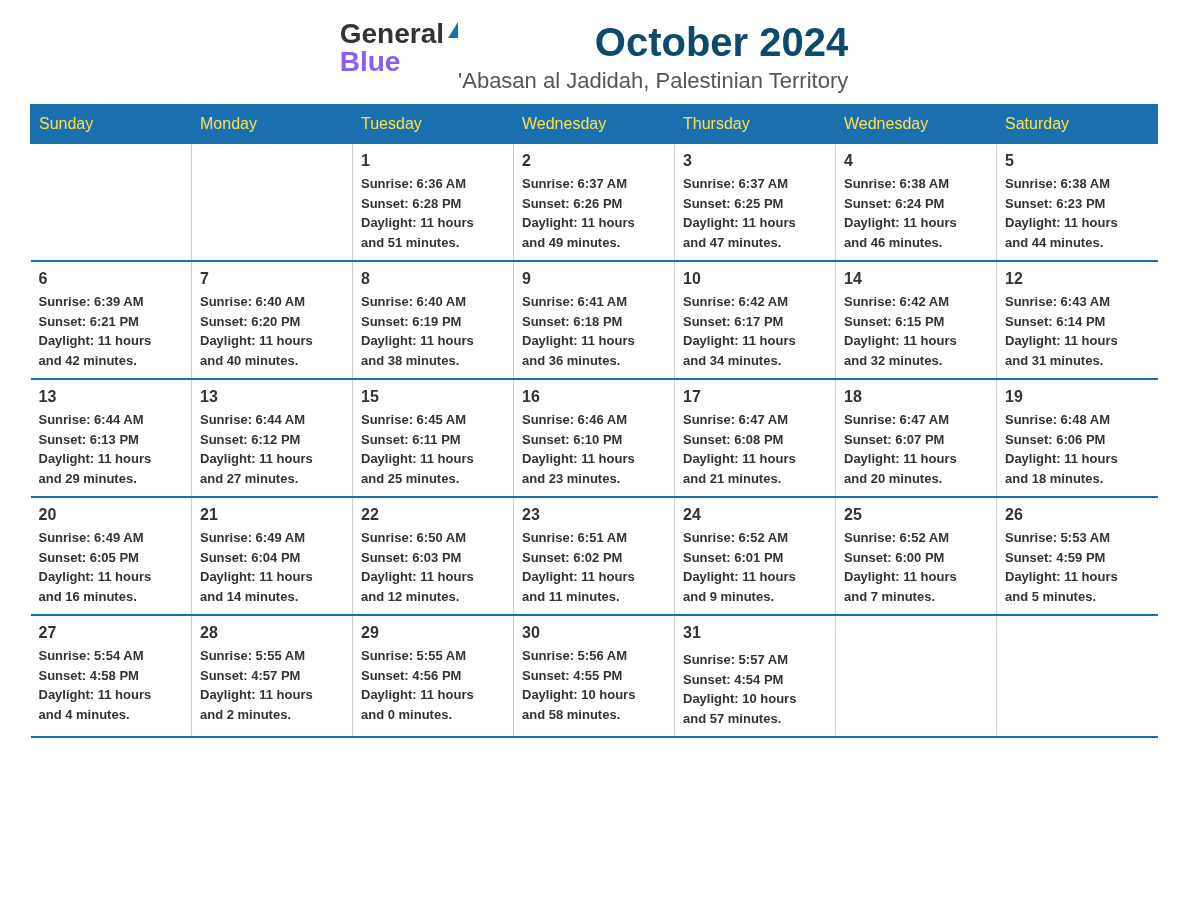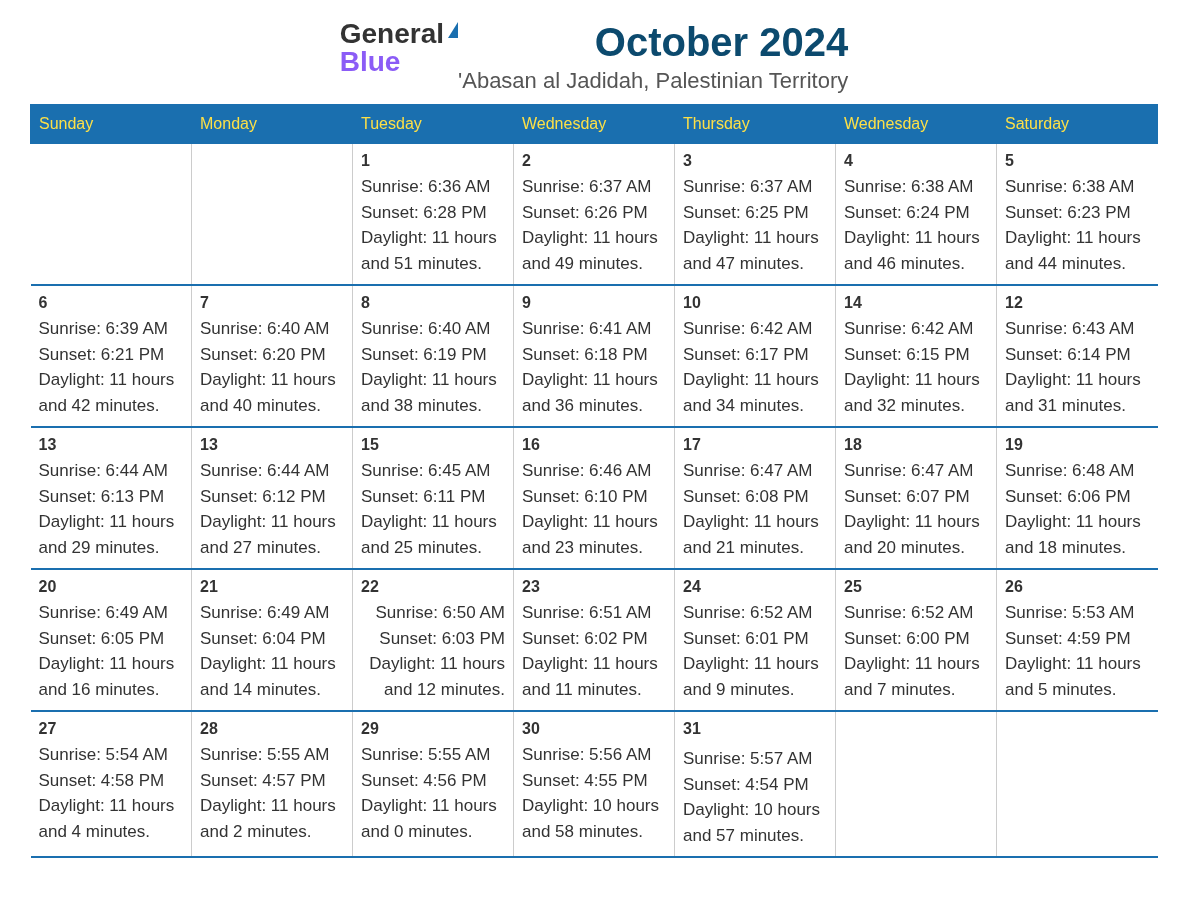--- a/index.html
+++ b/index.html
@@ -91,23 +91,24 @@
       border-right: none;
     }
     .day-number {
       font-size: 16px;
       font-weight: bold;
       color: #333;
       display: block;
       margin-bottom: 4px;
     }
     .day-info {
-      font-size: 17px;
+      font-size: 13px;
       line-height: 1.5;
       color: #333;
+      font-weight: bold;
     }
     .empty-cell {
       background: #fff;
     }
     .logo-line1 {
       display: flex;
       align-items: center;
     }
   </style>
 </head>
@@ -291,21 +292,21 @@
         </td>
         <td>
           <span class="day-number">21</span>
           <div class="day-info" style="white-space: pre-line;">Sunrise: 6:49 AM
 Sunset: 6:04 PM
 Daylight: 11 hours
 and 14 minutes.</div>
         </td>
         <td>
           <span class="day-number">22</span>
-          <div class="day-info" style="white-space: pre-line; text-align: right;">Sunrise: 6:50 AM
+          <div class="day-info" style="white-space: pre-line;">Sunrise: 6:50 AM
 Sunset: 6:03 PM
 Daylight: 11 hours
 and 12 minutes.</div>
         </td>
         <td>
           <span class="day-number">23</span>
           <div class="day-info" style="white-space: pre-line;">Sunrise: 6:51 AM
 Sunset: 6:02 PM
 Daylight: 11 hours
 and 11 minutes.</div>

